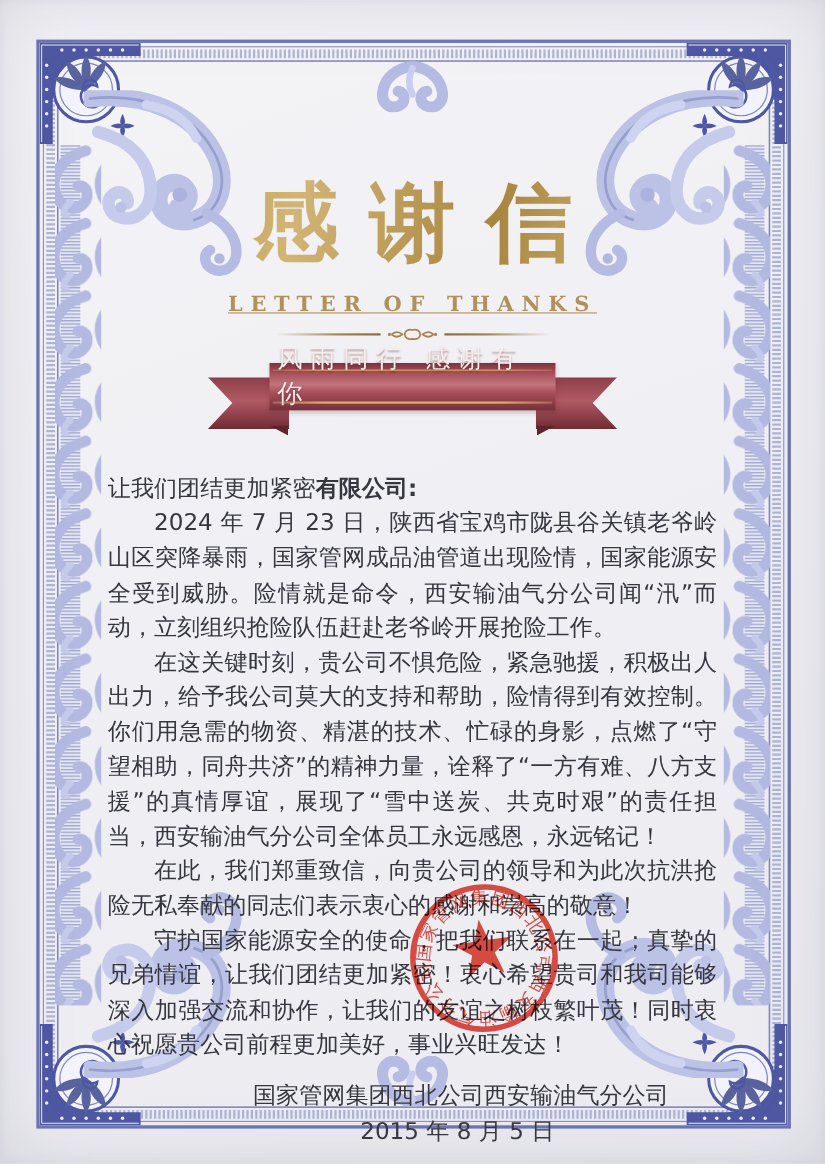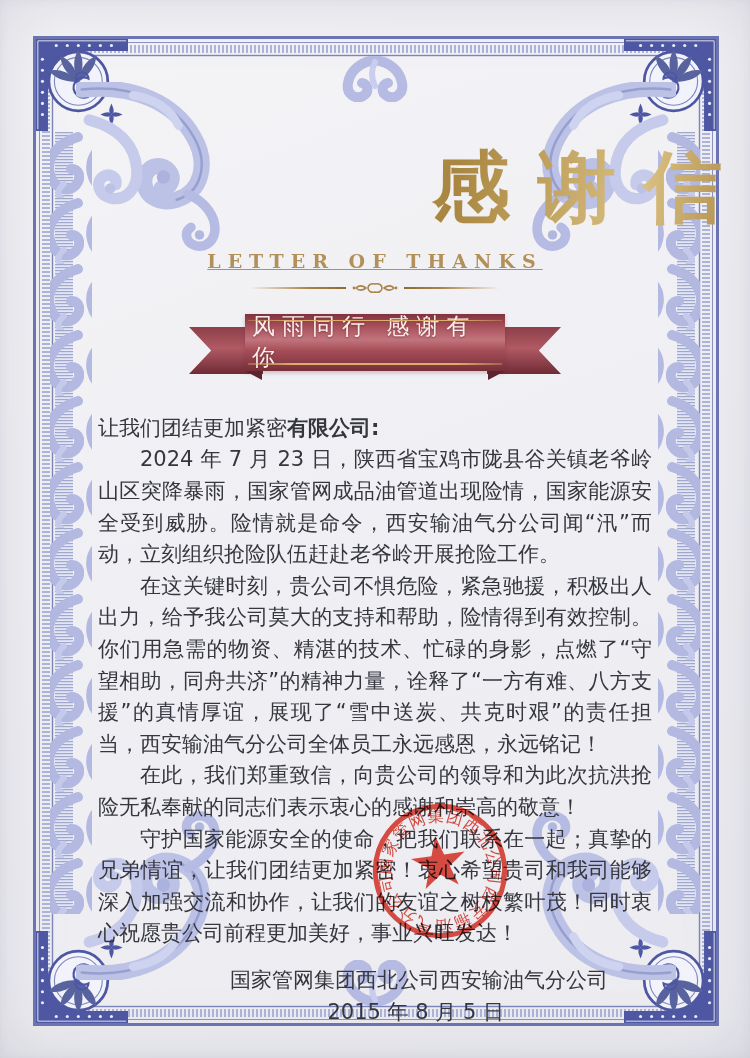--- a/index.html
+++ b/index.html
@@ -5,43 +5,43 @@
   html,body{margin:0;padding:0;background:#e8eaee;}
   .page{position:relative;width:750px;height:1058px;overflow:hidden;
         background:linear-gradient(160deg,#f4f3f6 0%,#f0f0f4 45%,#ebebf0 100%);
         font-family:"DejaVu Sans",sans-serif;color:#3b3c44;}
   .page::after{content:"";position:absolute;inset:0;pointer-events:none;
         box-shadow:inset 0 0 70px rgba(110,112,135,.20),inset 0 0 10px rgba(140,142,165,.10);}
   .border-svg{position:absolute;left:0;top:0;width:750px;height:1058px;pointer-events:none;}
 
   .content{position:absolute;inset:0;padding-top:146px;box-sizing:border-box;}
 
-  .title{margin:0;text-align:right;font-family:"DejaVu Serif",serif;font-weight:700;
+  .title{margin:16px;text-align:center;font-family:"DejaVu Serif",serif;font-weight:700;
          font-size:78px;line-height:1.05;letter-spacing:28px;padding-left:28px;color:#b08c48;
          background:linear-gradient(100deg,#9d7c38 5%,#d9bc7d 35%,#a8853e 60%,#e2c98c 85%,#ad8a45 100%);
          -webkit-background-clip:text;background-clip:text;-webkit-text-fill-color:transparent;
          text-shadow:0 0 1px rgba(176,140,72,.15);}
   .subtitle{margin-top:22px;text-align:center;font-family:"DejaVu Serif",serif;
          font-size:19px;font-weight:600;letter-spacing:7px;color:#b2905a;text-decoration:underline;}
   .divider{display:flex;align-items:center;justify-content:center;margin-top:9px;height:14px;}
   .divider .line{height:2px;width:96px;background:linear-gradient(90deg,rgba(176,142,84,0),#ab8449 60%,#8d6b34);}
   .divider .line.r{transform:scale(-1,1);}
   .divider .orn{margin:0 6px;display:block;}
 
   .ribbon{position:relative;width:372px;height:76px;margin:15px auto 0;}
   .tail{position:absolute;top:17px;width:74px;height:47px;
         background:linear-gradient(180deg,#8e3f49 0%,#b05a64 45%,#702b35 100%);}
   .tail.left{left:0;clip-path:polygon(0 0,100% 0,100% 100%,0 100%,30% 50%);}
   .tail.right{right:0;clip-path:polygon(0 0,100% 0,70% 50%,100% 100%,0 100%);}
   .fold{position:absolute;width:17px;height:9px;background:#5e242e;}
   .fold.left{left:56px;top:61px;clip-path:polygon(0 0,100% 0,100% 100%);}
   .fold.right{right:56px;top:61px;clip-path:polygon(0 0,100% 0,0 100%);}
-  .band{position:absolute;left:56px;right:56px;top:4px;height:57px;
+  .band{position:absolute;left:56px;right:56px;top:4px;height:43px;
         background:linear-gradient(180deg,#7e333d 0%,#a04751 16%,#c2747d 45%,#a54e58 64%,#772f39 100%);
-        display:flex;align-items:center;justify-content:center;
+        display:flex;align-items:flex-end;justify-content:center;
         box-shadow:0 2px 4px rgba(90,40,50,.25);}
   .band::before,.band::after{content:"";position:absolute;left:3px;right:3px;height:1.6px;
         background:linear-gradient(90deg,rgba(221,176,110,.35),#dcae6e 18%,#dcae6e 82%,rgba(221,176,110,.35));}
   .band::before{top:6px;} .band::after{bottom:6px;}
   .band span{color:#f8edeb;font-size:23px;letter-spacing:7px;padding-left:7px;
         text-shadow:0 1px 2px rgba(80,30,40,.45);}
 
   .letter{margin:27px 98px 0;width:554px;font-size:21px;line-height:31.6px;
           text-align:justify;color:#35363e;}
   .letter p{margin:0;text-indent:2em;}

